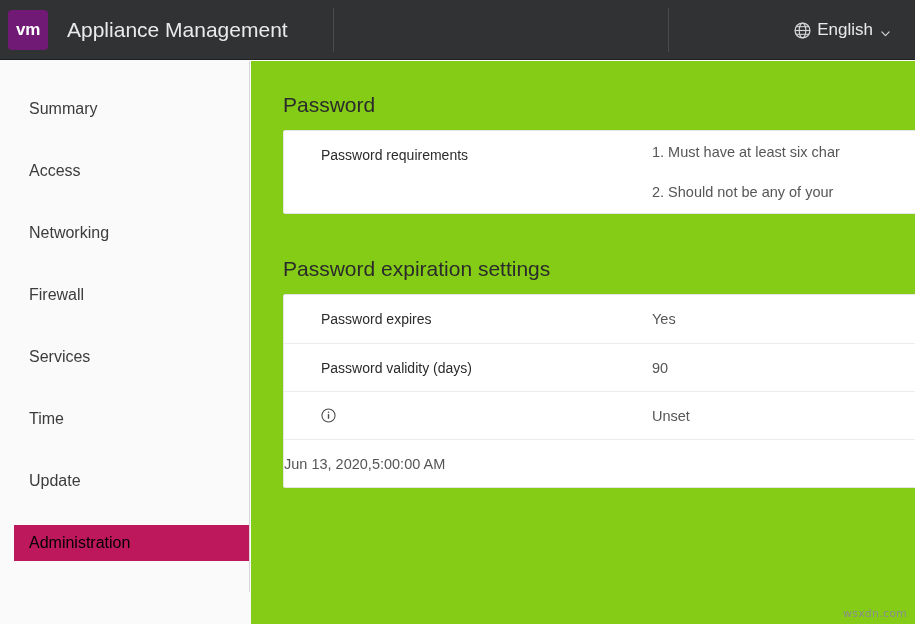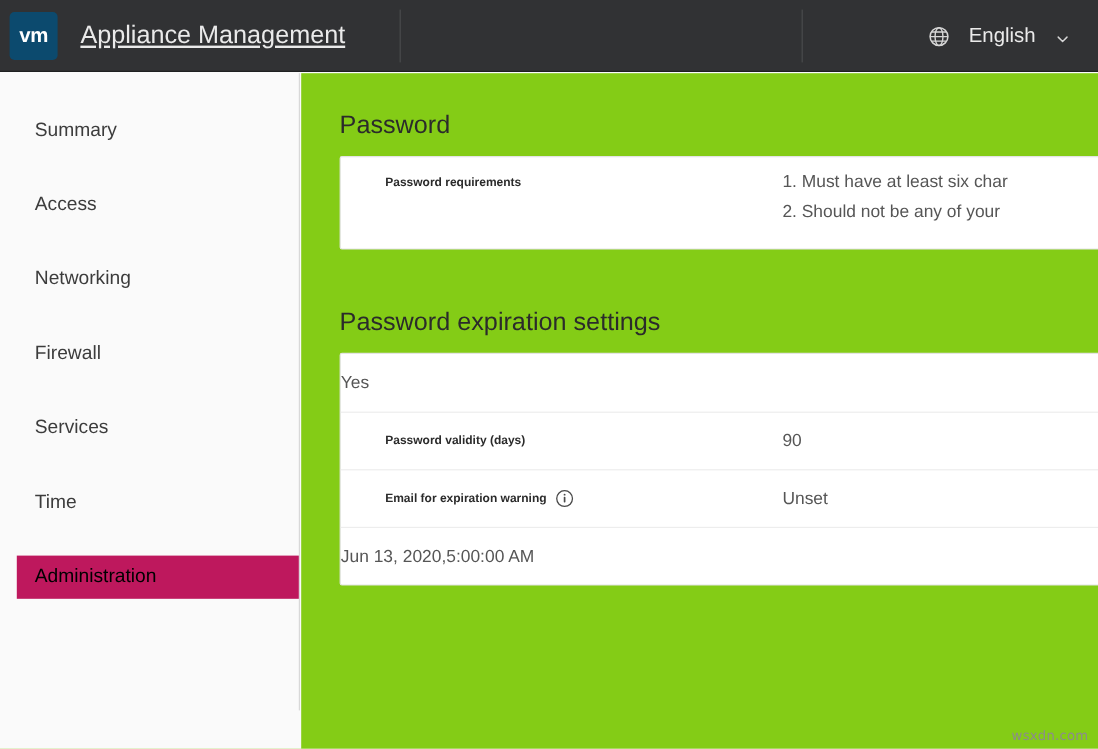--- a/index.html
+++ b/index.html
@@ -32,59 +32,58 @@
     border-bottom: 1px solid #1f2021;
     box-sizing: border-box;
     display: flex;
     align-items: center;
   }
   .logo-tile {
     width: 40px;
     height: 40px;
     margin-left: 8px;
     border-radius: 4px;
-    background: #0c4a6e;
+    background: #701a75;
     display: flex;
     align-items: center;
     justify-content: center;
     flex: none;
   }
   .logo-text {
     color: #ffffff;
     font-size: 17px;
     font-weight: bold;
     letter-spacing: -0.3px;
     line-height: 1;
   }
   .app-title {
     color: #eaeaea;
     font-size: 21px;
     font-weight: normal;
     margin-left: 19px;
     white-space: nowrap;
-    text-decoration: underline;
   }
   .hdr-divider {
     position: absolute;
     top: 8px;
     width: 1px;
     height: 44px;
     background: #4a4b4d;
   }
   .hdr-divider.d1 { left: 333px; }
   .hdr-divider.d2 { left: 668px; }
 
   .lang-group {
     position: absolute;
     right: 24px;
     top: 0;
     height: 60px;
     display: flex;
     align-items: center;
-    gap: 16px;
+    gap: 6px;
     cursor: pointer;
   }
   .globe-icon {
     width: 17px;
     height: 17px;
     display: block;
   }
   .globe-icon svg { display: block; }
   .lang-label {
     color: #eaeaea;
@@ -164,38 +163,38 @@
     align-items: center;
     min-height: 48px;
     box-sizing: border-box;
   }
   .row + .row { border-top: 1px solid #ededed; }
 
   .row-label {
     width: 368px;
     padding-left: 37px;
     box-sizing: border-box;
-    font-size: 10px;
+    font-size: 14px;
     color: #2b2b2b;
-    font-weight: bold;
+    font-weight: normal;
     display: flex;
     align-items: center;
     gap: 8px;
     flex: none;
     white-space: nowrap;
   }
   .row-value {
     font-size: 14.5px;
     color: #565656;
     white-space: nowrap;
   }
   .row-value-list {
     display: flex;
     flex-direction: column;
-    gap: 9px;
+    gap: 24px;
     padding: 13px 0;
   }
   .info-icon { width: 15px; height: 15px; display: block; cursor: pointer; flex: none; }
   .info-icon svg { display: block; }
 
   .card.tall .row { min-height: 76px; align-items: flex-start; }
   .card.tall .row-label { padding-top: 16px; align-items: flex-start; }
 
   .watermark {
     position: absolute;
@@ -252,20 +251,23 @@
       </div>
       <div class="nav-item">
         <span>Firewall</span>
       </div>
       <div class="nav-item">
         <span>Services</span>
       </div>
       <div class="nav-item">
         <span>Time</span>
       </div>
+      <div class="nav-item">
+        <span>Update</span>
+      </div>
       <div class="nav-item selected">
         <span>Administration</span>
       </div>
     </div>
 
   <div class="main">
 
     <h2 class="section-title" id="sec-password-title">Password</h2>
 
     <div class="card tall" id="card-requirements">
@@ -275,31 +277,33 @@
           <div class="row-value">1. Must have at least six char</div>
           <div class="row-value">2. Should not be any of your</div>
         </div>
       </div>
     </div>
 
     <h2 class="section-title" id="sec-expiry-title">Password expiration settings</h2>
 
     <div class="card" id="card-expiry">
         <div class="row">
+          <div class="row-label">
+            <span>Password expires</span>
+          </div>
           <div class="row-value">Yes</div>
         </div>
         <div class="row">
           <div class="row-label">
             <span>Password validity (days)</span>
           </div>
           <div class="row-value">90</div>
         </div>
         <div class="row">
           <div class="row-label">
-            <span>Email for expiration warning</span>
             <span class="info-icon">
               <svg viewBox="0 0 16 16" width="15" height="15">
                 <circle cx="8" cy="8" r="7" fill="none" stroke="#4a4a4a" stroke-width="1.15"></circle>
                 <circle cx="8" cy="4.5" r="0.85" fill="#4a4a4a"></circle>
                 <rect x="7.25" y="6.4" width="1.5" height="5.1" rx="0.6" fill="#4a4a4a"></rect>
               </svg>
             </span>
           </div>
           <div class="row-value">Unset</div>
         </div>

